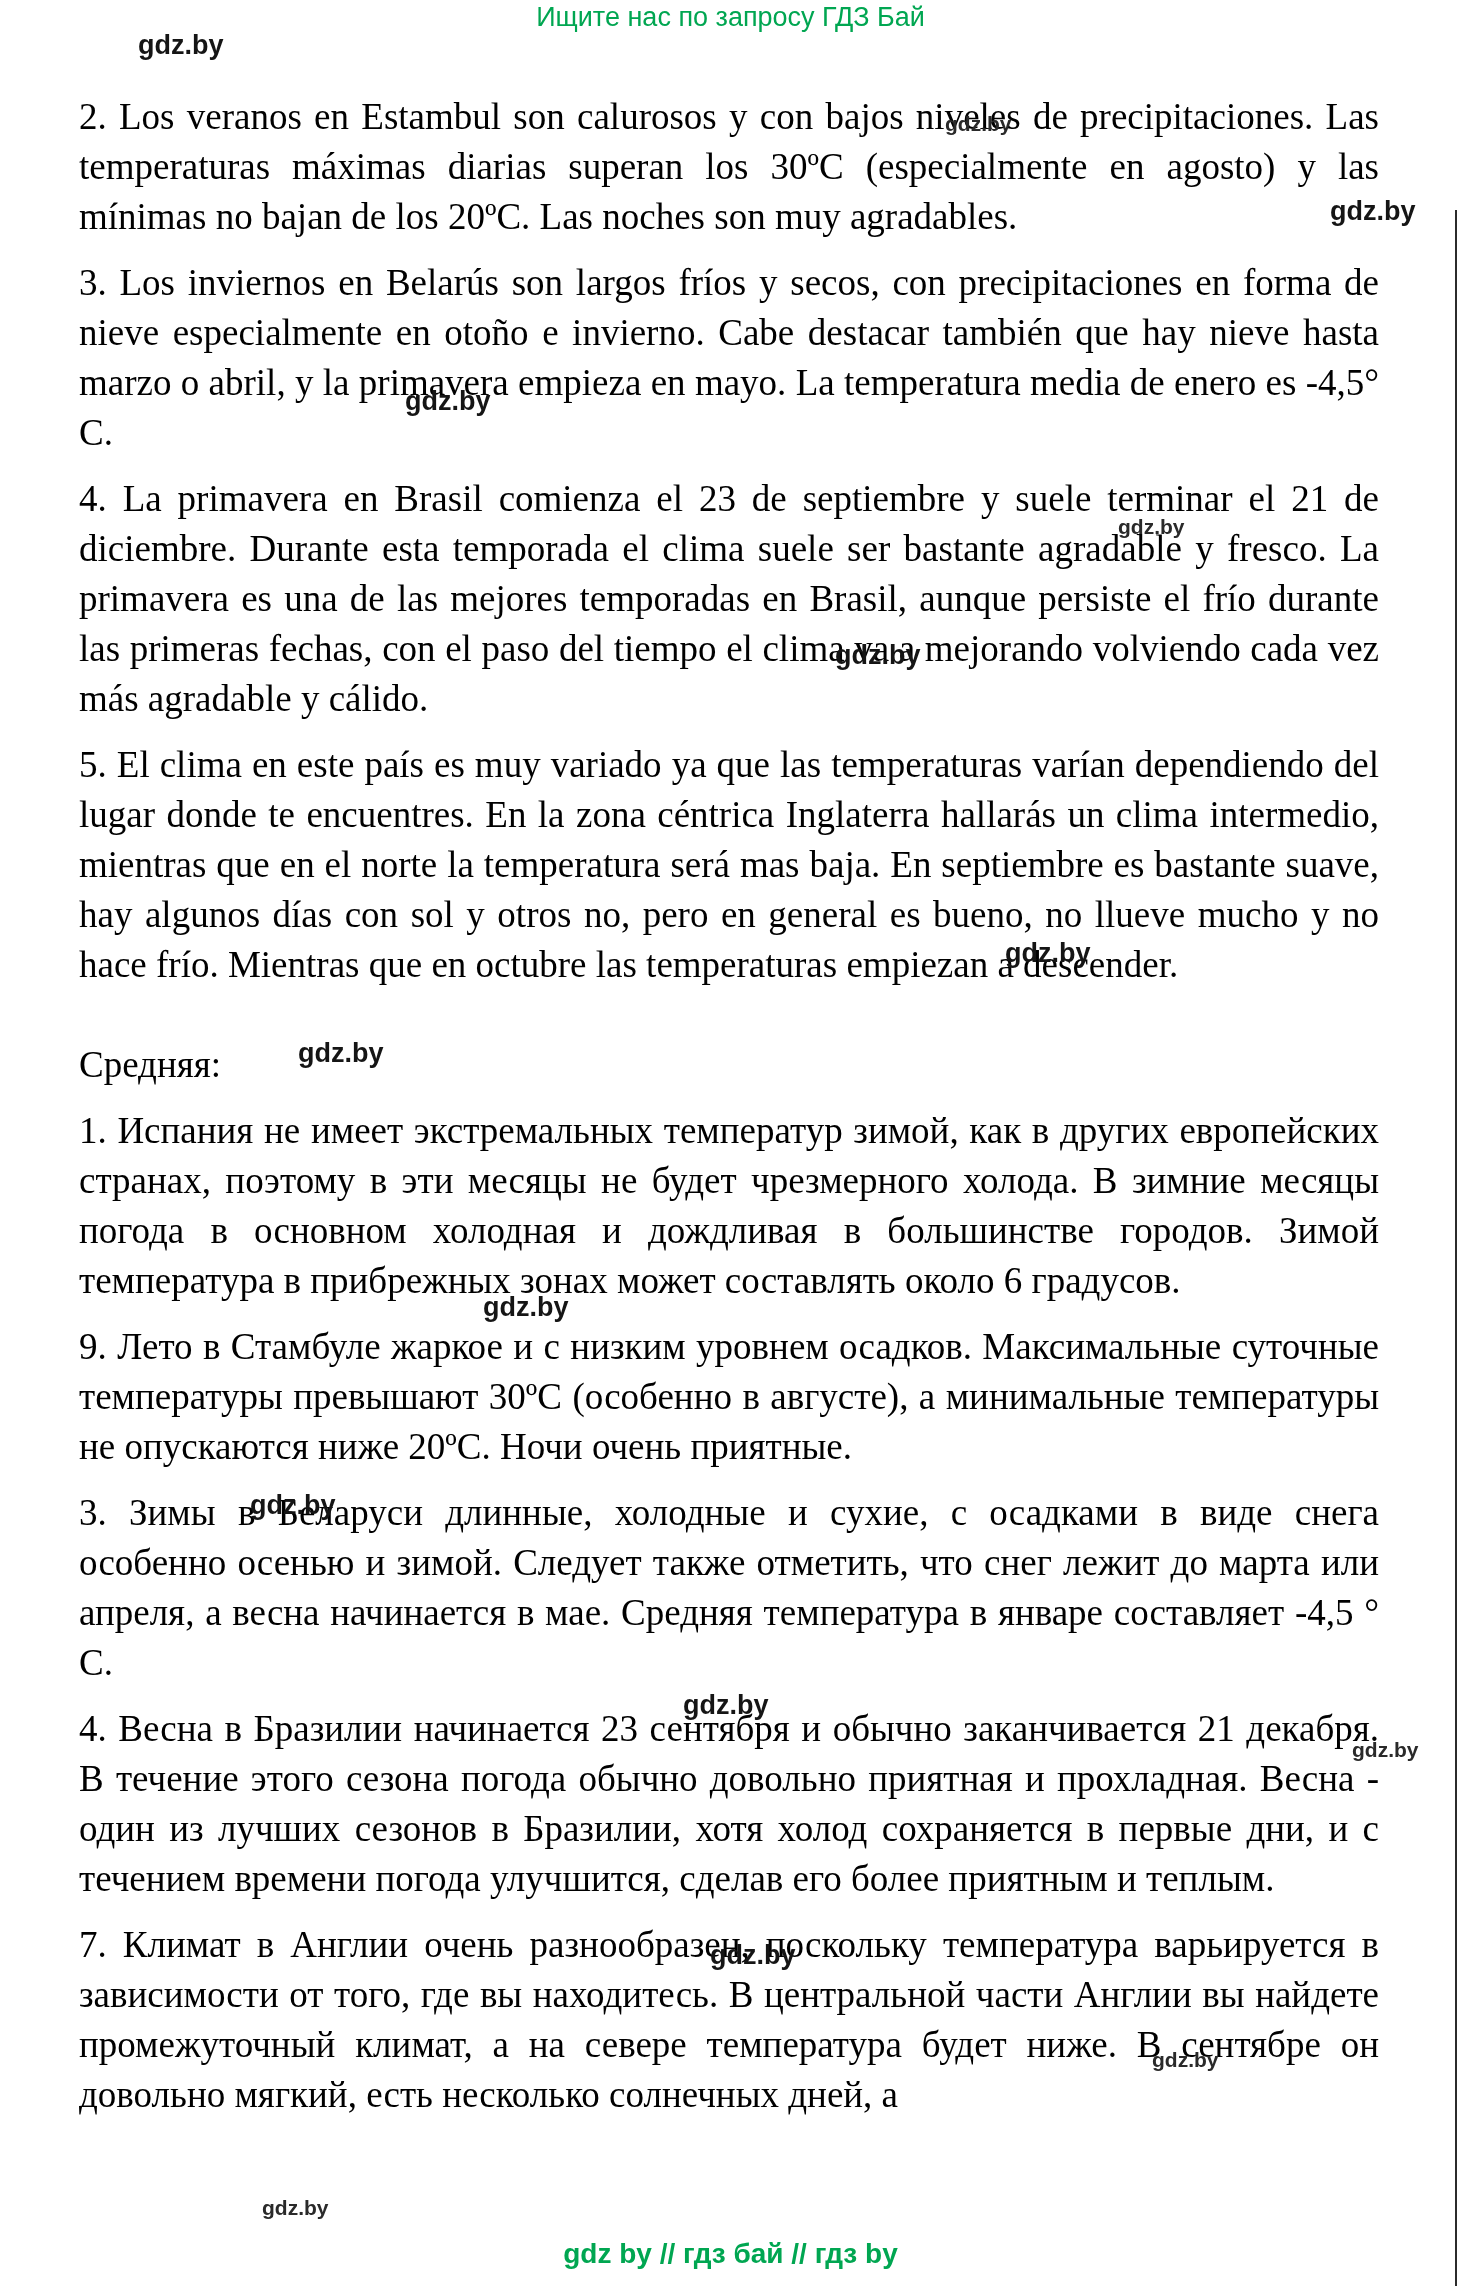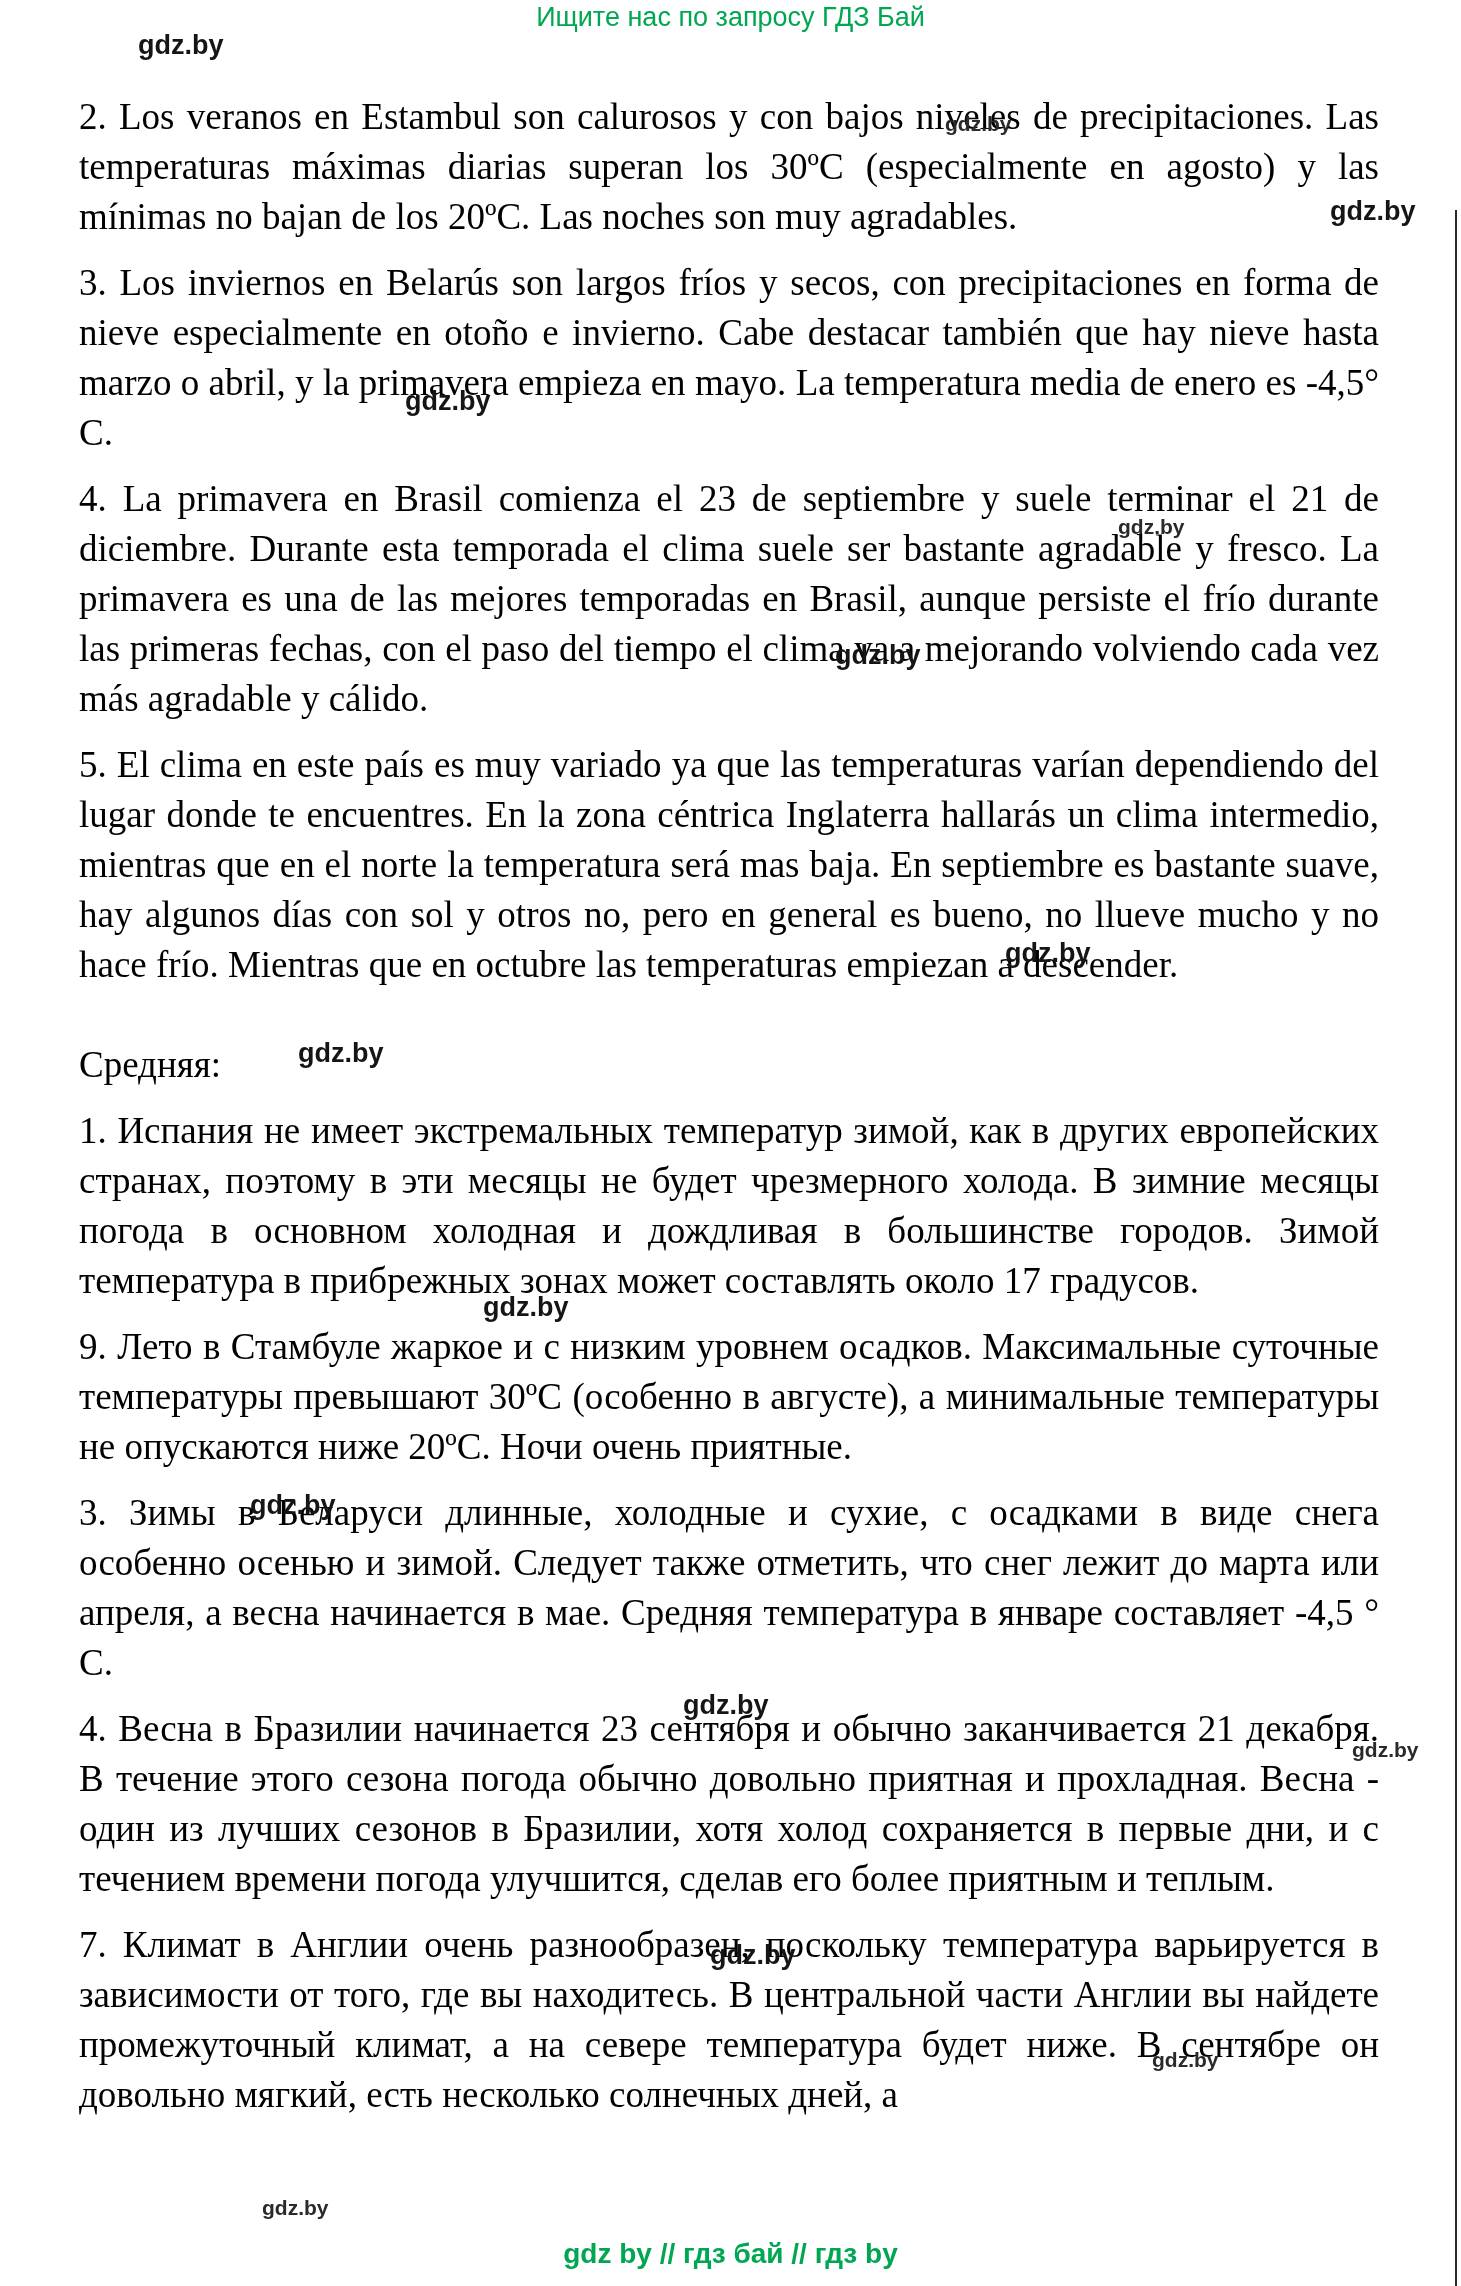--- a/index.html
+++ b/index.html
@@ -64,21 +64,21 @@
 <div class="page">
 
   <div class="promo-top">Ищите нас по запросу ГДЗ Бай</div>
 
   <div class="content">
     <p>2. Los veranos en Estambul son calurosos y con bajos niveles de precipitaciones. Las temperaturas máximas diarias superan los 30ºC (especialmente en agosto) y las mínimas no bajan de los 20ºC. Las noches son muy agradables.</p>
     <p>3. Los inviernos en Belarús son largos fríos y secos, con precipitaciones en forma de nieve especialmente en otoño e invierno. Cabe destacar también que hay nieve hasta marzo o abril, y la primavera empieza en mayo. La temperatura media de enero es -4,5° C.</p>
     <p>4. La primavera en Brasil comienza el 23 de septiembre y suele terminar el 21 de diciembre. Durante esta temporada el clima suele ser bastante agradable y fresco. La primavera es una de las mejores temporadas en Brasil, aunque persiste el frío durante las primeras fechas, con el paso del tiempo el clima va a mejorando volviendo cada vez más agradable y cálido.</p>
     <p>5. El clima en este país es muy variado ya que las temperaturas varían dependiendo del lugar donde te encuentres. En la zona céntrica Inglaterra hallarás un clima intermedio, mientras que en el norte la temperatura será mas baja. En septiembre es bastante suave, hay algunos días con sol y otros no, pero en general es bueno, no llueve mucho y no hace frío. Mientras que en octubre las temperaturas empiezan a descender.</p>
     <p class="translation-label">Средняя:</p>
-    <p>1. Испания не имеет экстремальных температур зимой, как в других европейских странах, поэтому в эти месяцы не будет чрезмерного холода. В зимние месяцы погода в основном холодная и дождливая в большинстве городов. Зимой температура в прибрежных зонах может составлять около 17 градусов.</p>
+    <p>1. Испания не имеет экстремальных температур зимой, как в других европейских странах, поэтому в эти месяцы не будет чрезмерного холода. В зимние месяцы погода в основном холодная и дождливая в большинстве городов. Зимой температура в прибрежных зонах может составлять около 6 градусов.</p>
     <p>9. Лето в Стамбуле жаркое и с низким уровнем осадков. Максимальные суточные температуры превышают 30ºС (особенно в августе), а минимальные температуры не опускаются ниже 20ºС. Ночи очень приятные.</p>
     <p>3. Зимы в Беларуси длинные, холодные и сухие, с осадками в виде снега особенно осенью и зимой. Следует также отметить, что снег лежит до марта или апреля, а весна начинается в мае. Средняя температура в январе составляет -4,5 ° С.</p>
     <p>4. Весна в Бразилии начинается 23 сентября и обычно заканчивается 21 декабря. В течение этого сезона погода обычно довольно приятная и прохладная. Весна - один из лучших сезонов в Бразилии, хотя холод сохраняется в первые дни, и с течением времени погода улучшится, сделав его более приятным и теплым.</p>
     <p>7. Климат в Англии очень разнообразен, поскольку температура варьируется в зависимости от того, где вы находитесь. В центральной части Англии вы найдете промежуточный климат, а на севере температура будет ниже. В сентябре он довольно мягкий, есть несколько солнечных дней, а</p>
   </div>
 
   <span class="wm" style="left:138px;  top:30px;">gdz.by</span>
   <span class="wm small" style="left:945px;  top:112px;">gdz.by</span>
   <span class="wm" style="left:1330px; top:196px;">gdz.by</span>
   <span class="wm" style="left:405px;  top:386px;">gdz.by</span>

